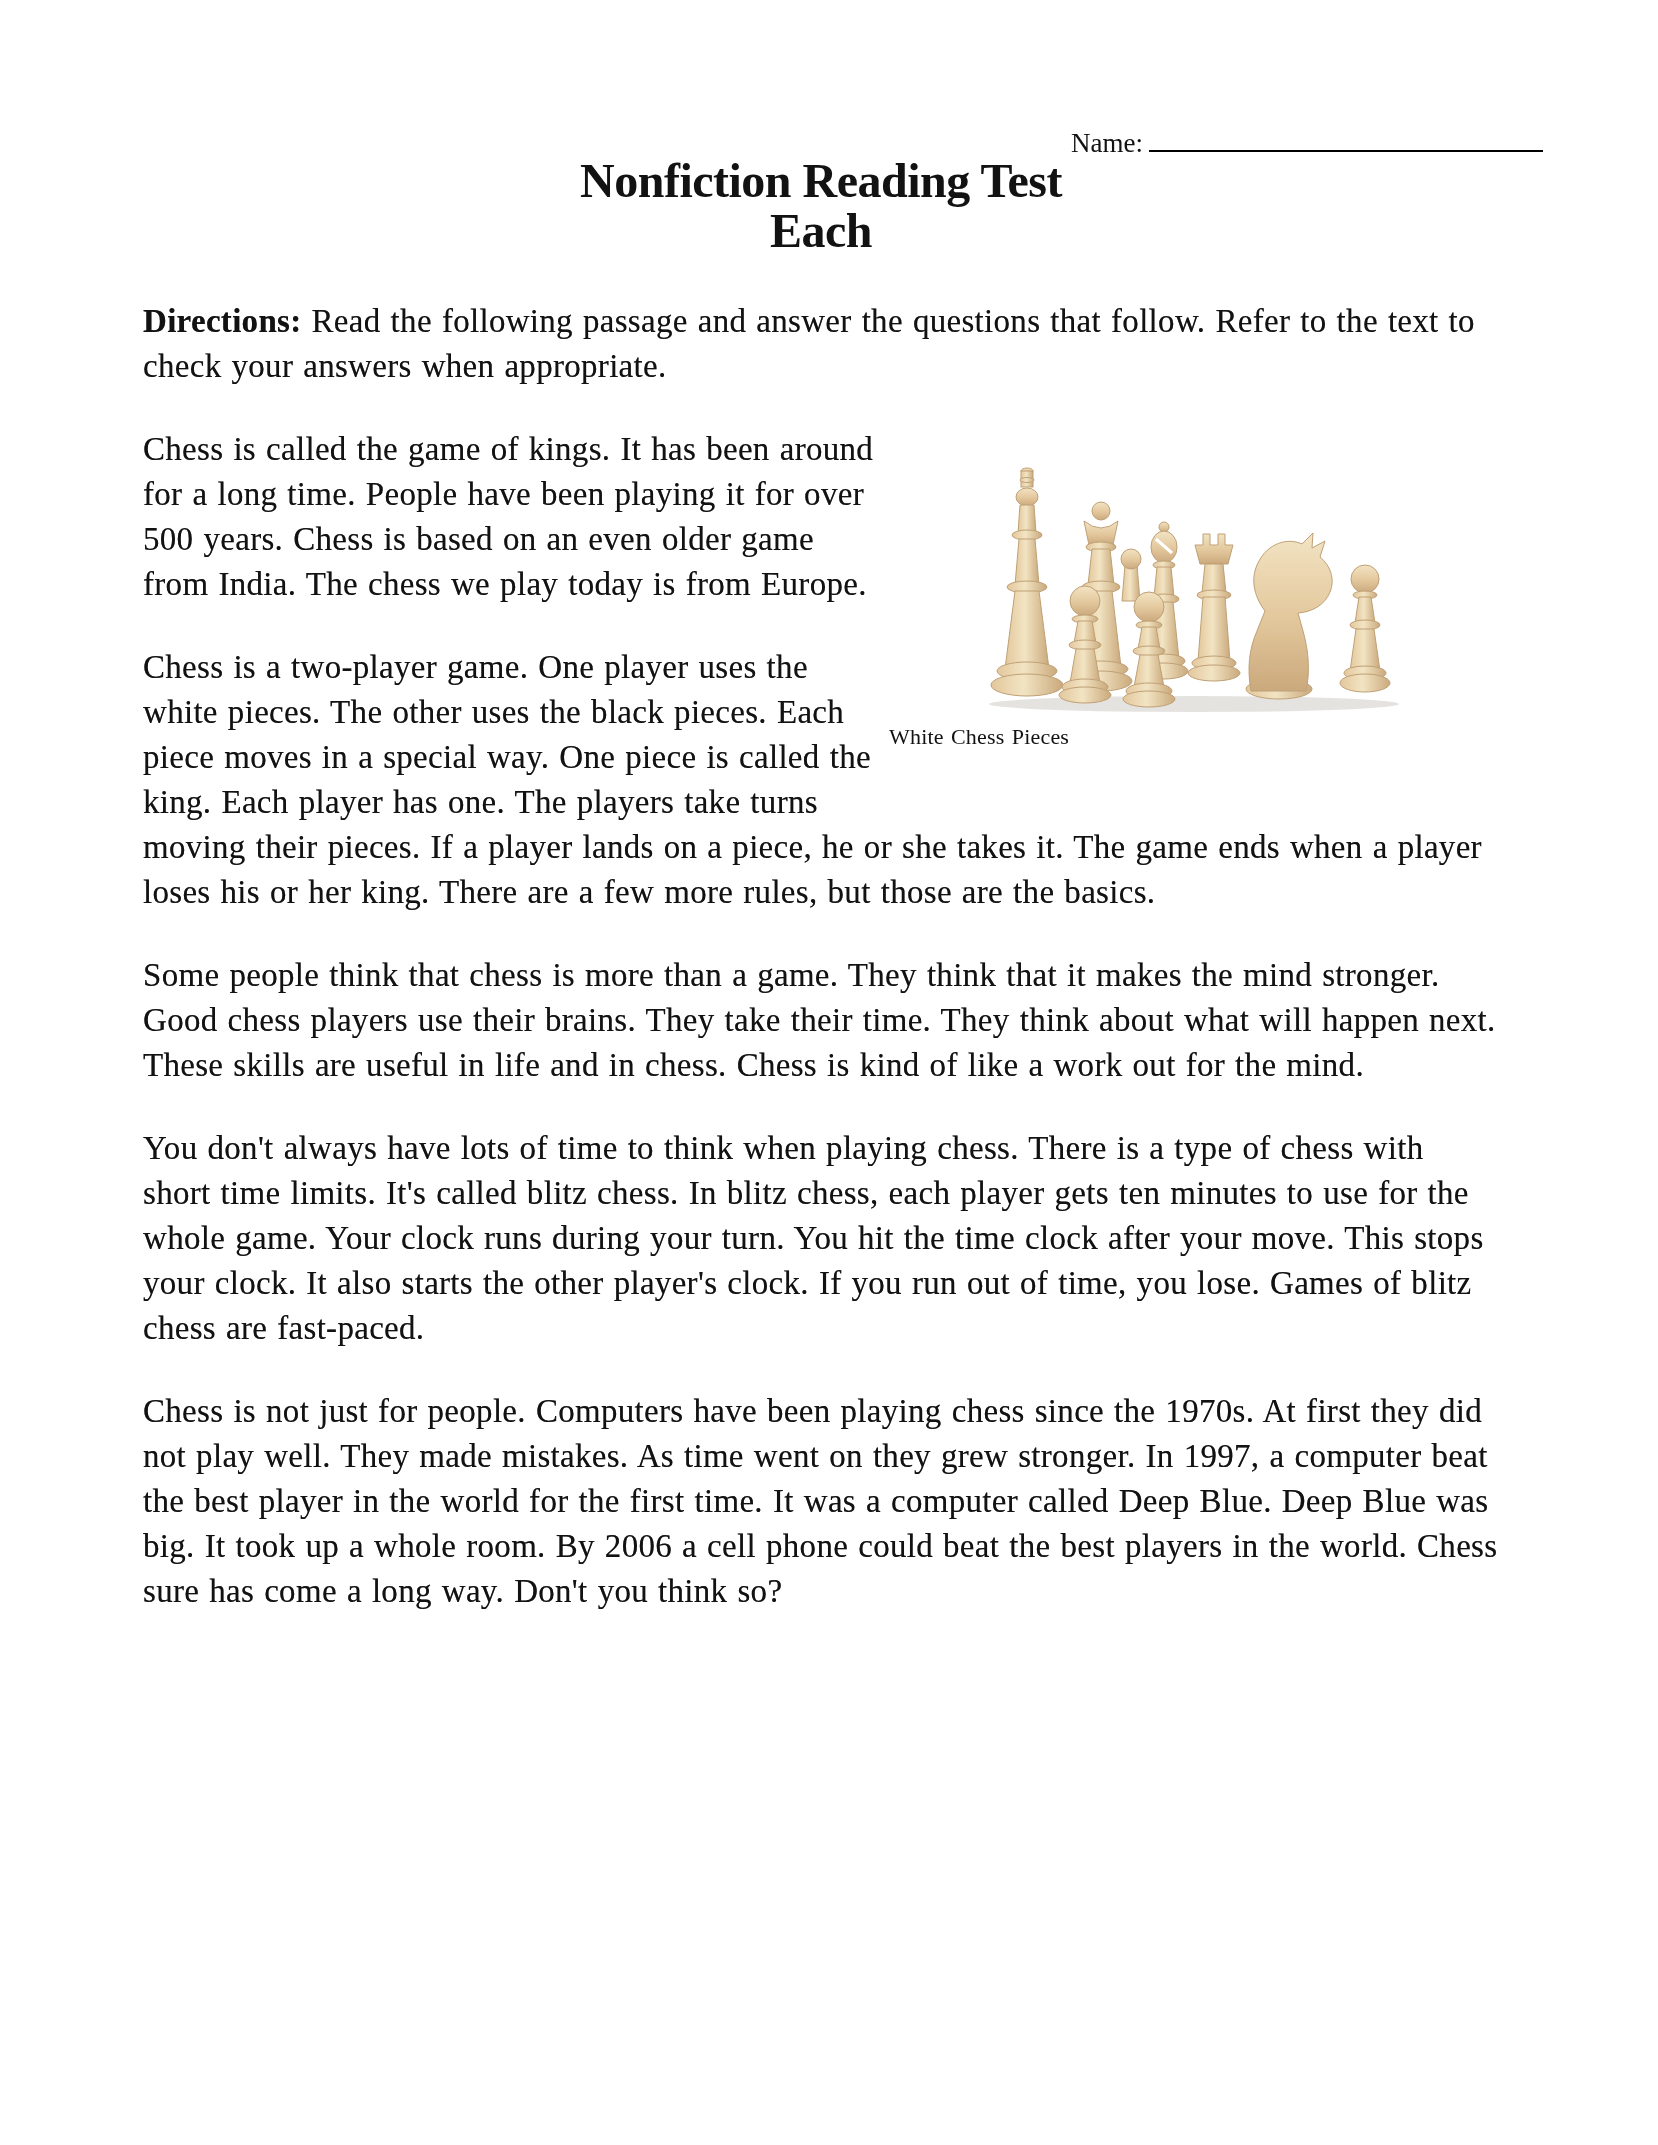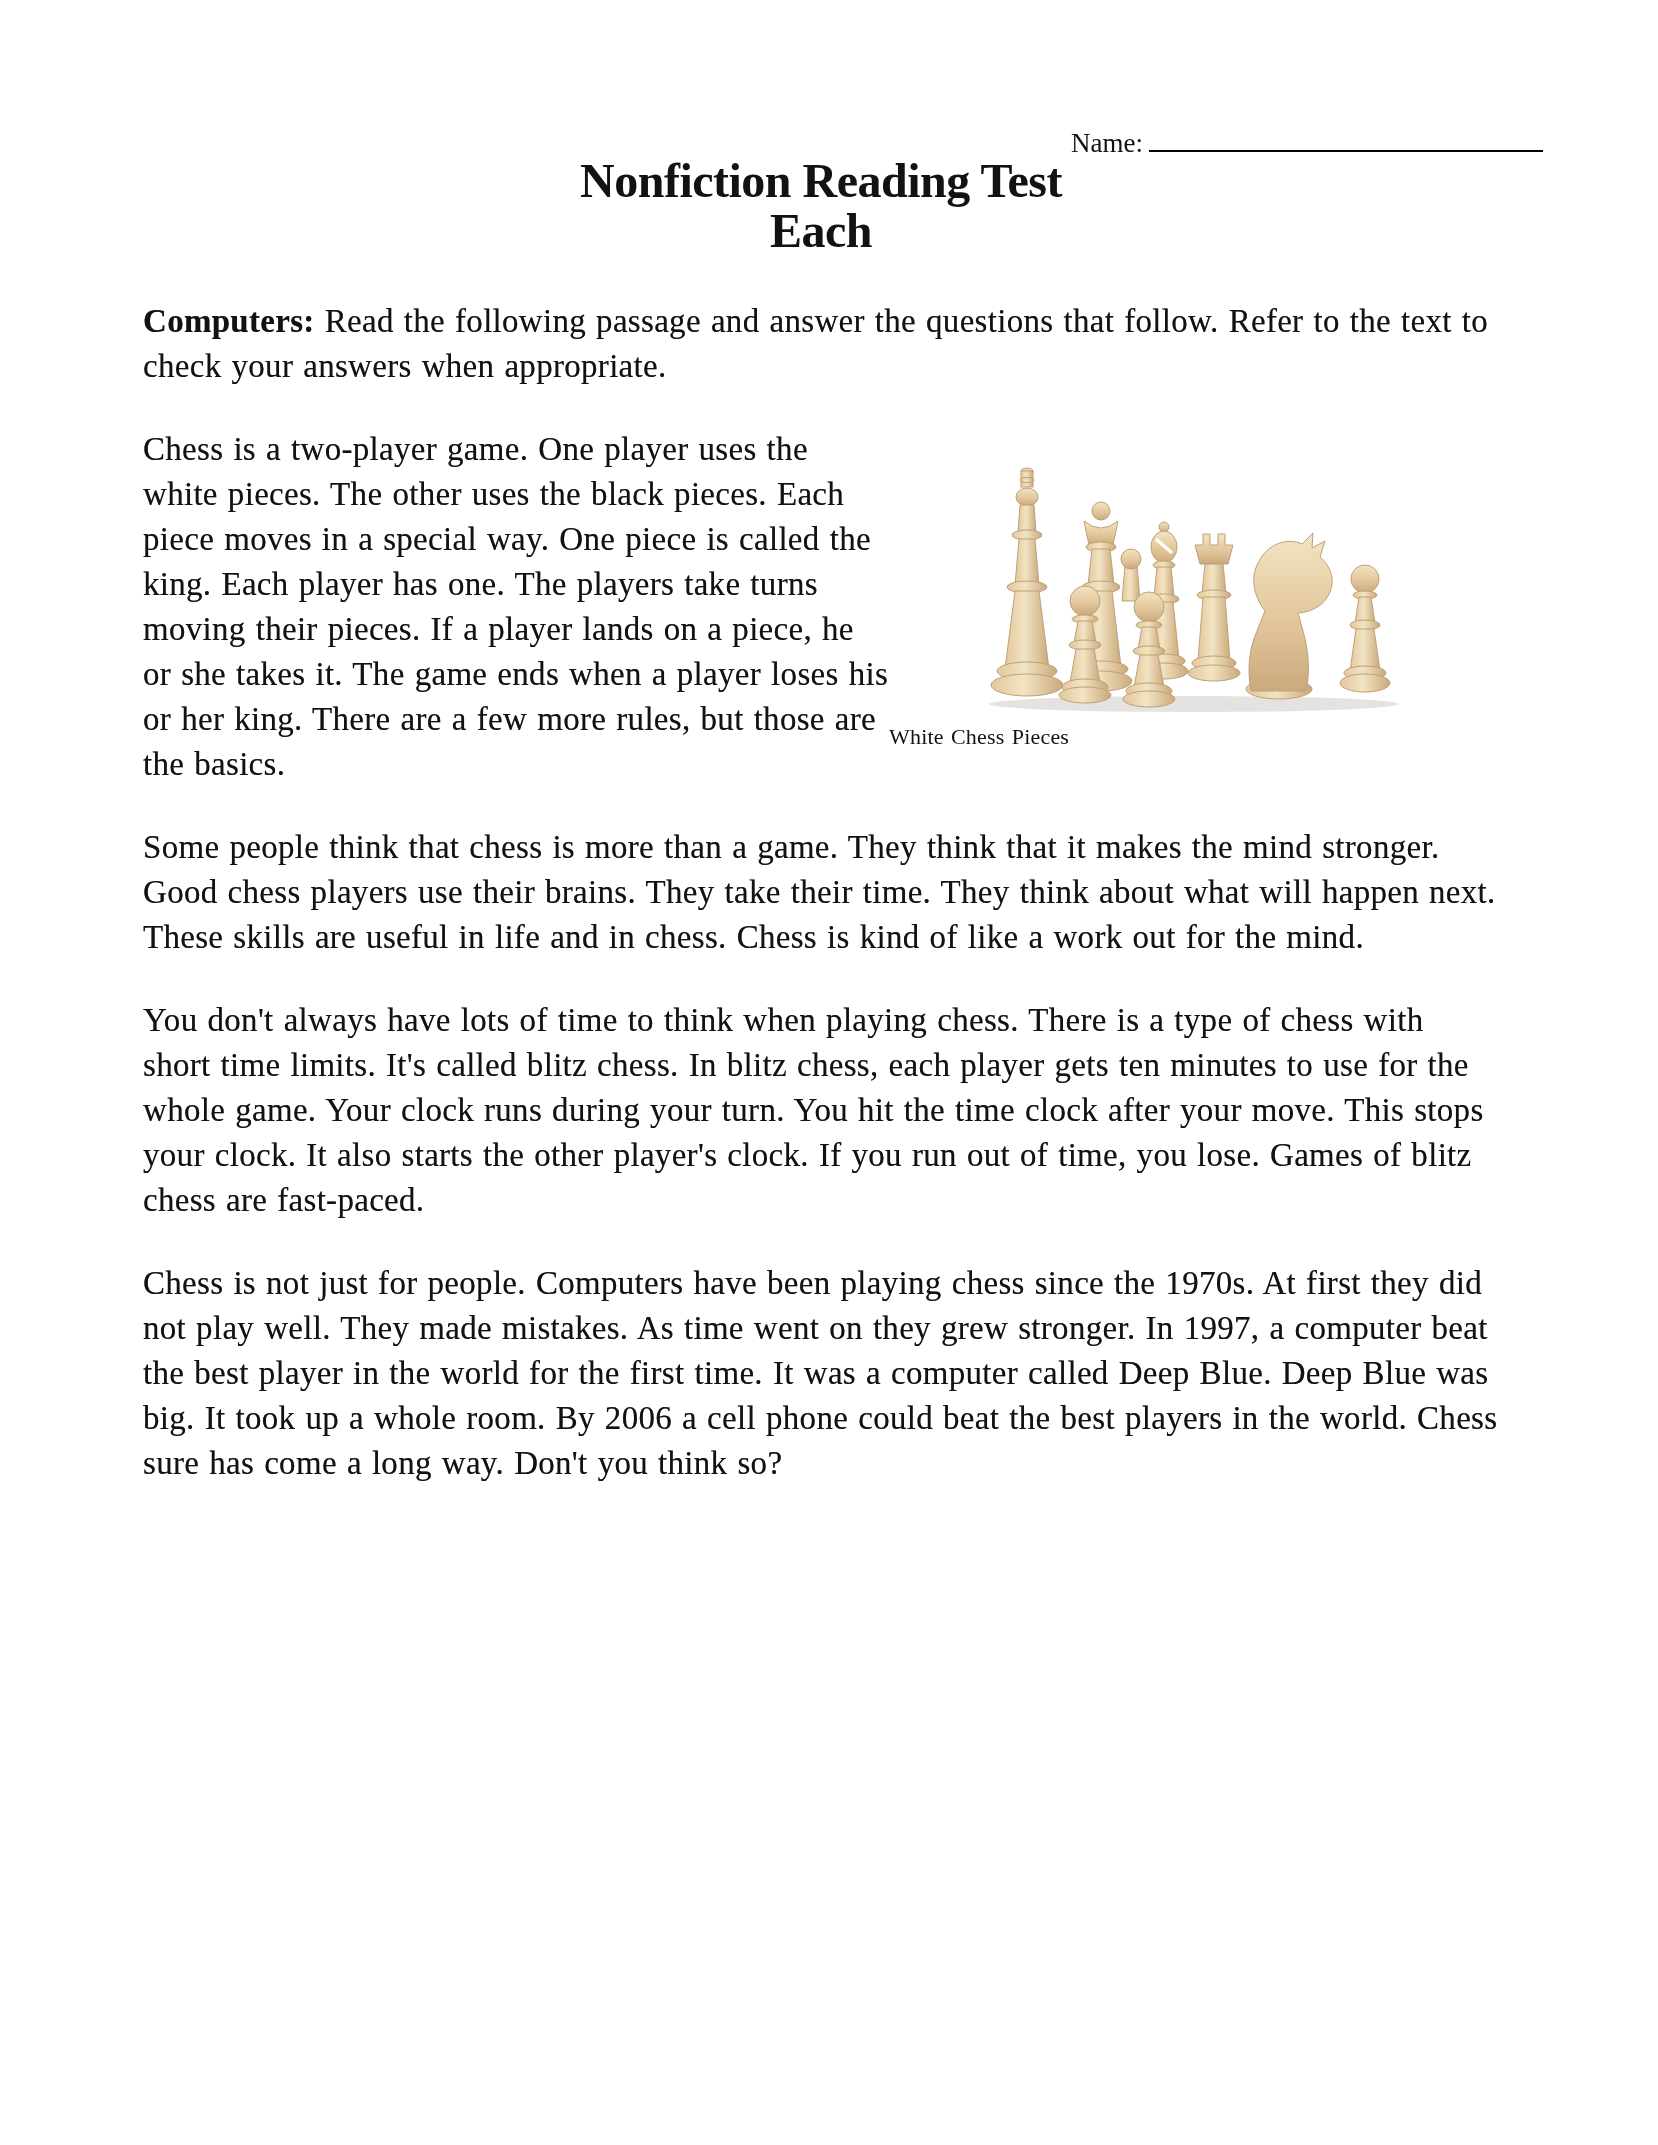--- a/index.html
+++ b/index.html
@@ -82,21 +82,21 @@
   <span>Name:</span><span class="name-line"></span>
 </div>
 
 <div class="content">
 
   <h1 class="title">
     <div>Nonfiction Reading Test</div>
     <div>Each</div>
   </h1>
 
-  <p class="body"><span class="bold">Computers:</span> <span>Read the following passage and answer the questions that follow. Refer to the text to check your answers when appropriate.</span></p>
+  <p class="body"><span class="bold">Directions:</span> <span>Read the following passage and answer the questions that follow. Refer to the text to check your answers when appropriate.</span></p>
 
   <p class="body"><span class="fig">
       <svg width="430" height="255" viewBox="0 0 430 255" aria-hidden="true">
         <defs>
           <linearGradient id="woodV" x1="0" y1="0" x2="0" y2="1">
             <stop offset="0" style="stop-color:var(--wood-light,#f2e4c3)"></stop>
             <stop offset="0.55" style="stop-color:var(--wood-mid,#e3c79c)"></stop>
             <stop offset="1" style="stop-color:var(--wood-dark,#caa97c)"></stop>
           </linearGradient>
           <linearGradient id="woodH" x1="0" y1="0" x2="1" y2="0">
@@ -188,21 +188,21 @@
           <circle cx="386" cy="118" r="14" fill="url(#woodV)"></circle>
           <ellipse cx="386" cy="134" rx="12" ry="4"></ellipse>
           <path d="M380 136 L376 162 L396 162 L392 136 Z"></path>
           <ellipse cx="386" cy="164" rx="15" ry="5"></ellipse>
           <path d="M377 168 L371 210 L401 210 L395 168 Z"></path>
           <ellipse cx="386" cy="212" rx="21" ry="7"></ellipse>
           <ellipse cx="386" cy="222" rx="25" ry="9"></ellipse>
         </g>
       </svg>
       <span class="caption">White Chess Pieces</span>
-    </span></p>
+    </span><span>Chess is called the game of kings. It has been around for a long time. People have been playing it for over 500 years. Chess is based on an even older game from India. The chess we play today is from Europe.</span></p>
 
   <p class="body">Chess is a two-player game. One player uses the white pieces. The other uses the black pieces. Each piece moves in a special way. One piece is called the king. Each player has one. The players take turns moving their pieces. If a player lands on a piece, he or she takes it. The game ends when a player loses his or her king. There are a few more rules, but those are the basics.</p>
 
   <p class="body">Some people think that chess is more than a game. They think that it makes the mind stronger. Good chess players use their brains. They take their time. They think about what will happen next. These skills are useful in life and in chess. Chess is kind of like a work out for the mind.</p>
 
   <p class="body">You don't always have lots of time to think when playing chess. There is a type of chess with short time limits. It's called blitz chess. In blitz chess, each player gets ten minutes to use for the whole game. Your clock runs during your turn. You hit the time clock after your move. This stops your clock. It also starts the other player's clock. If you run out of time, you lose. Games of blitz chess are fast-paced.</p>
 
   <p class="body">Chess is not just for people. Computers have been playing chess since the 1970s. At first they did not play well. They made mistakes. As time went on they grew stronger. In 1997, a computer beat the best player in the world for the first time. It was a computer called Deep Blue. Deep Blue was big. It took up a whole room. By 2006 a cell phone could beat the best players in the world. Chess sure has come a long way. Don't you think so?</p>
 
 </div>

